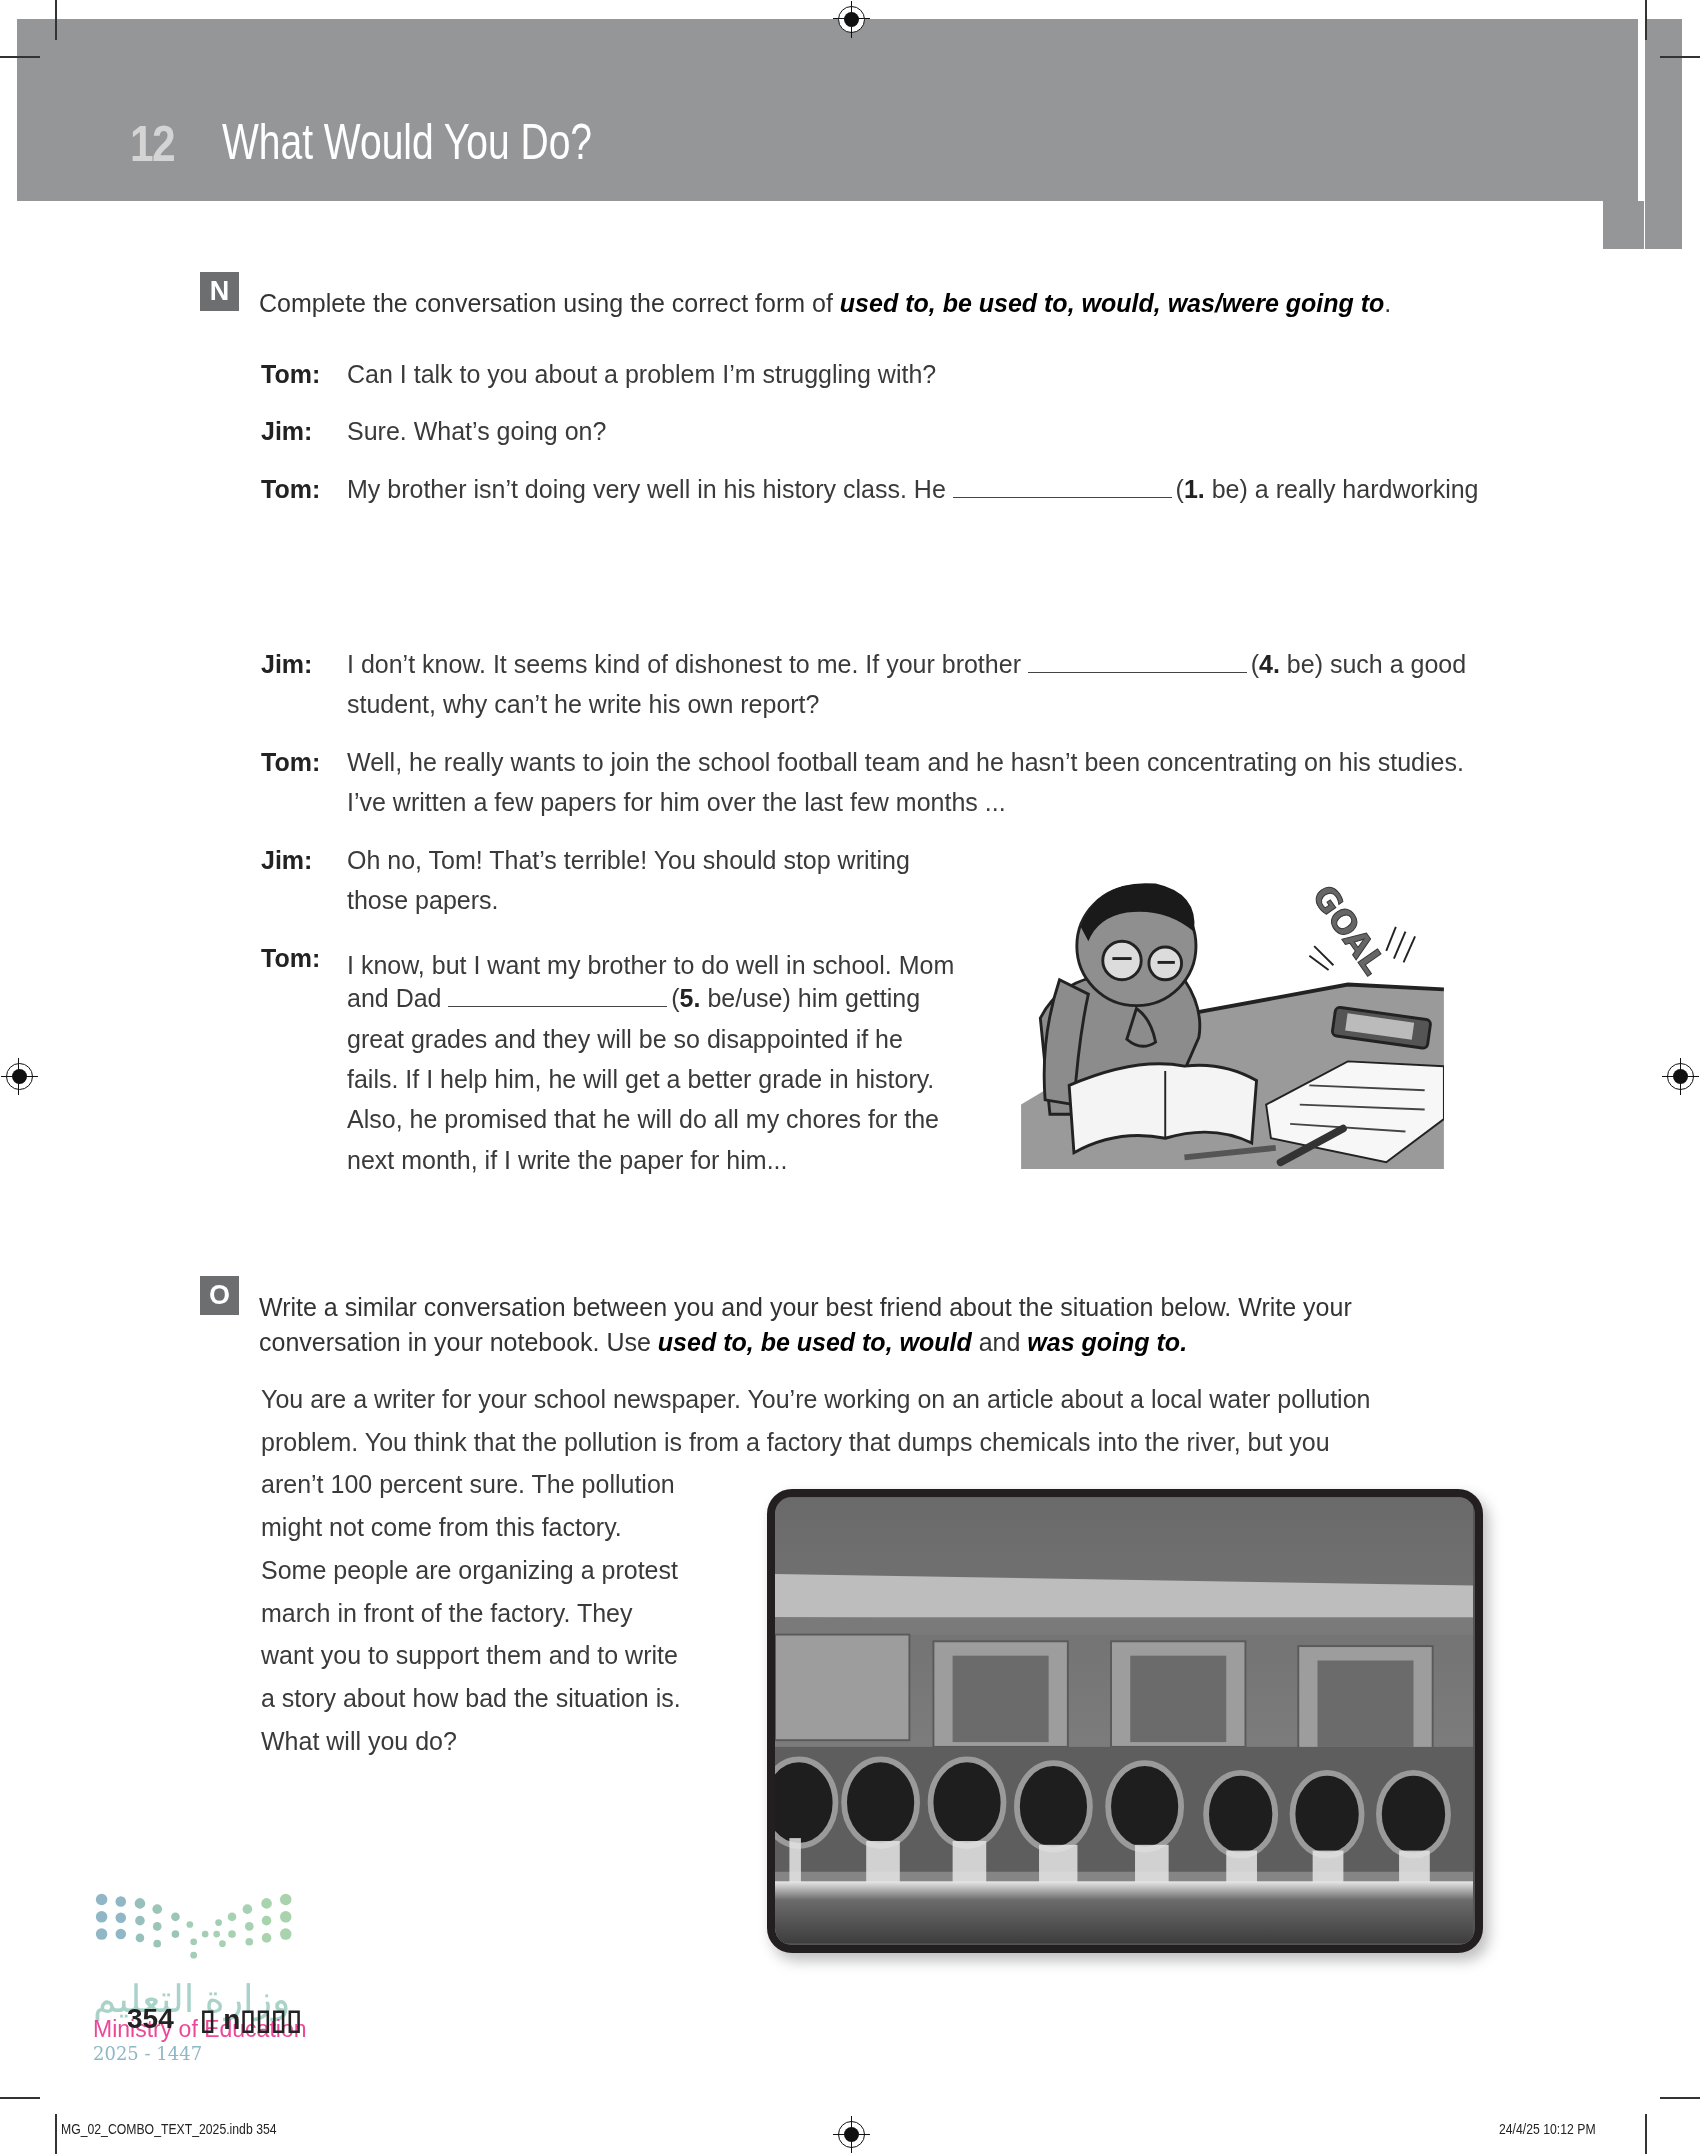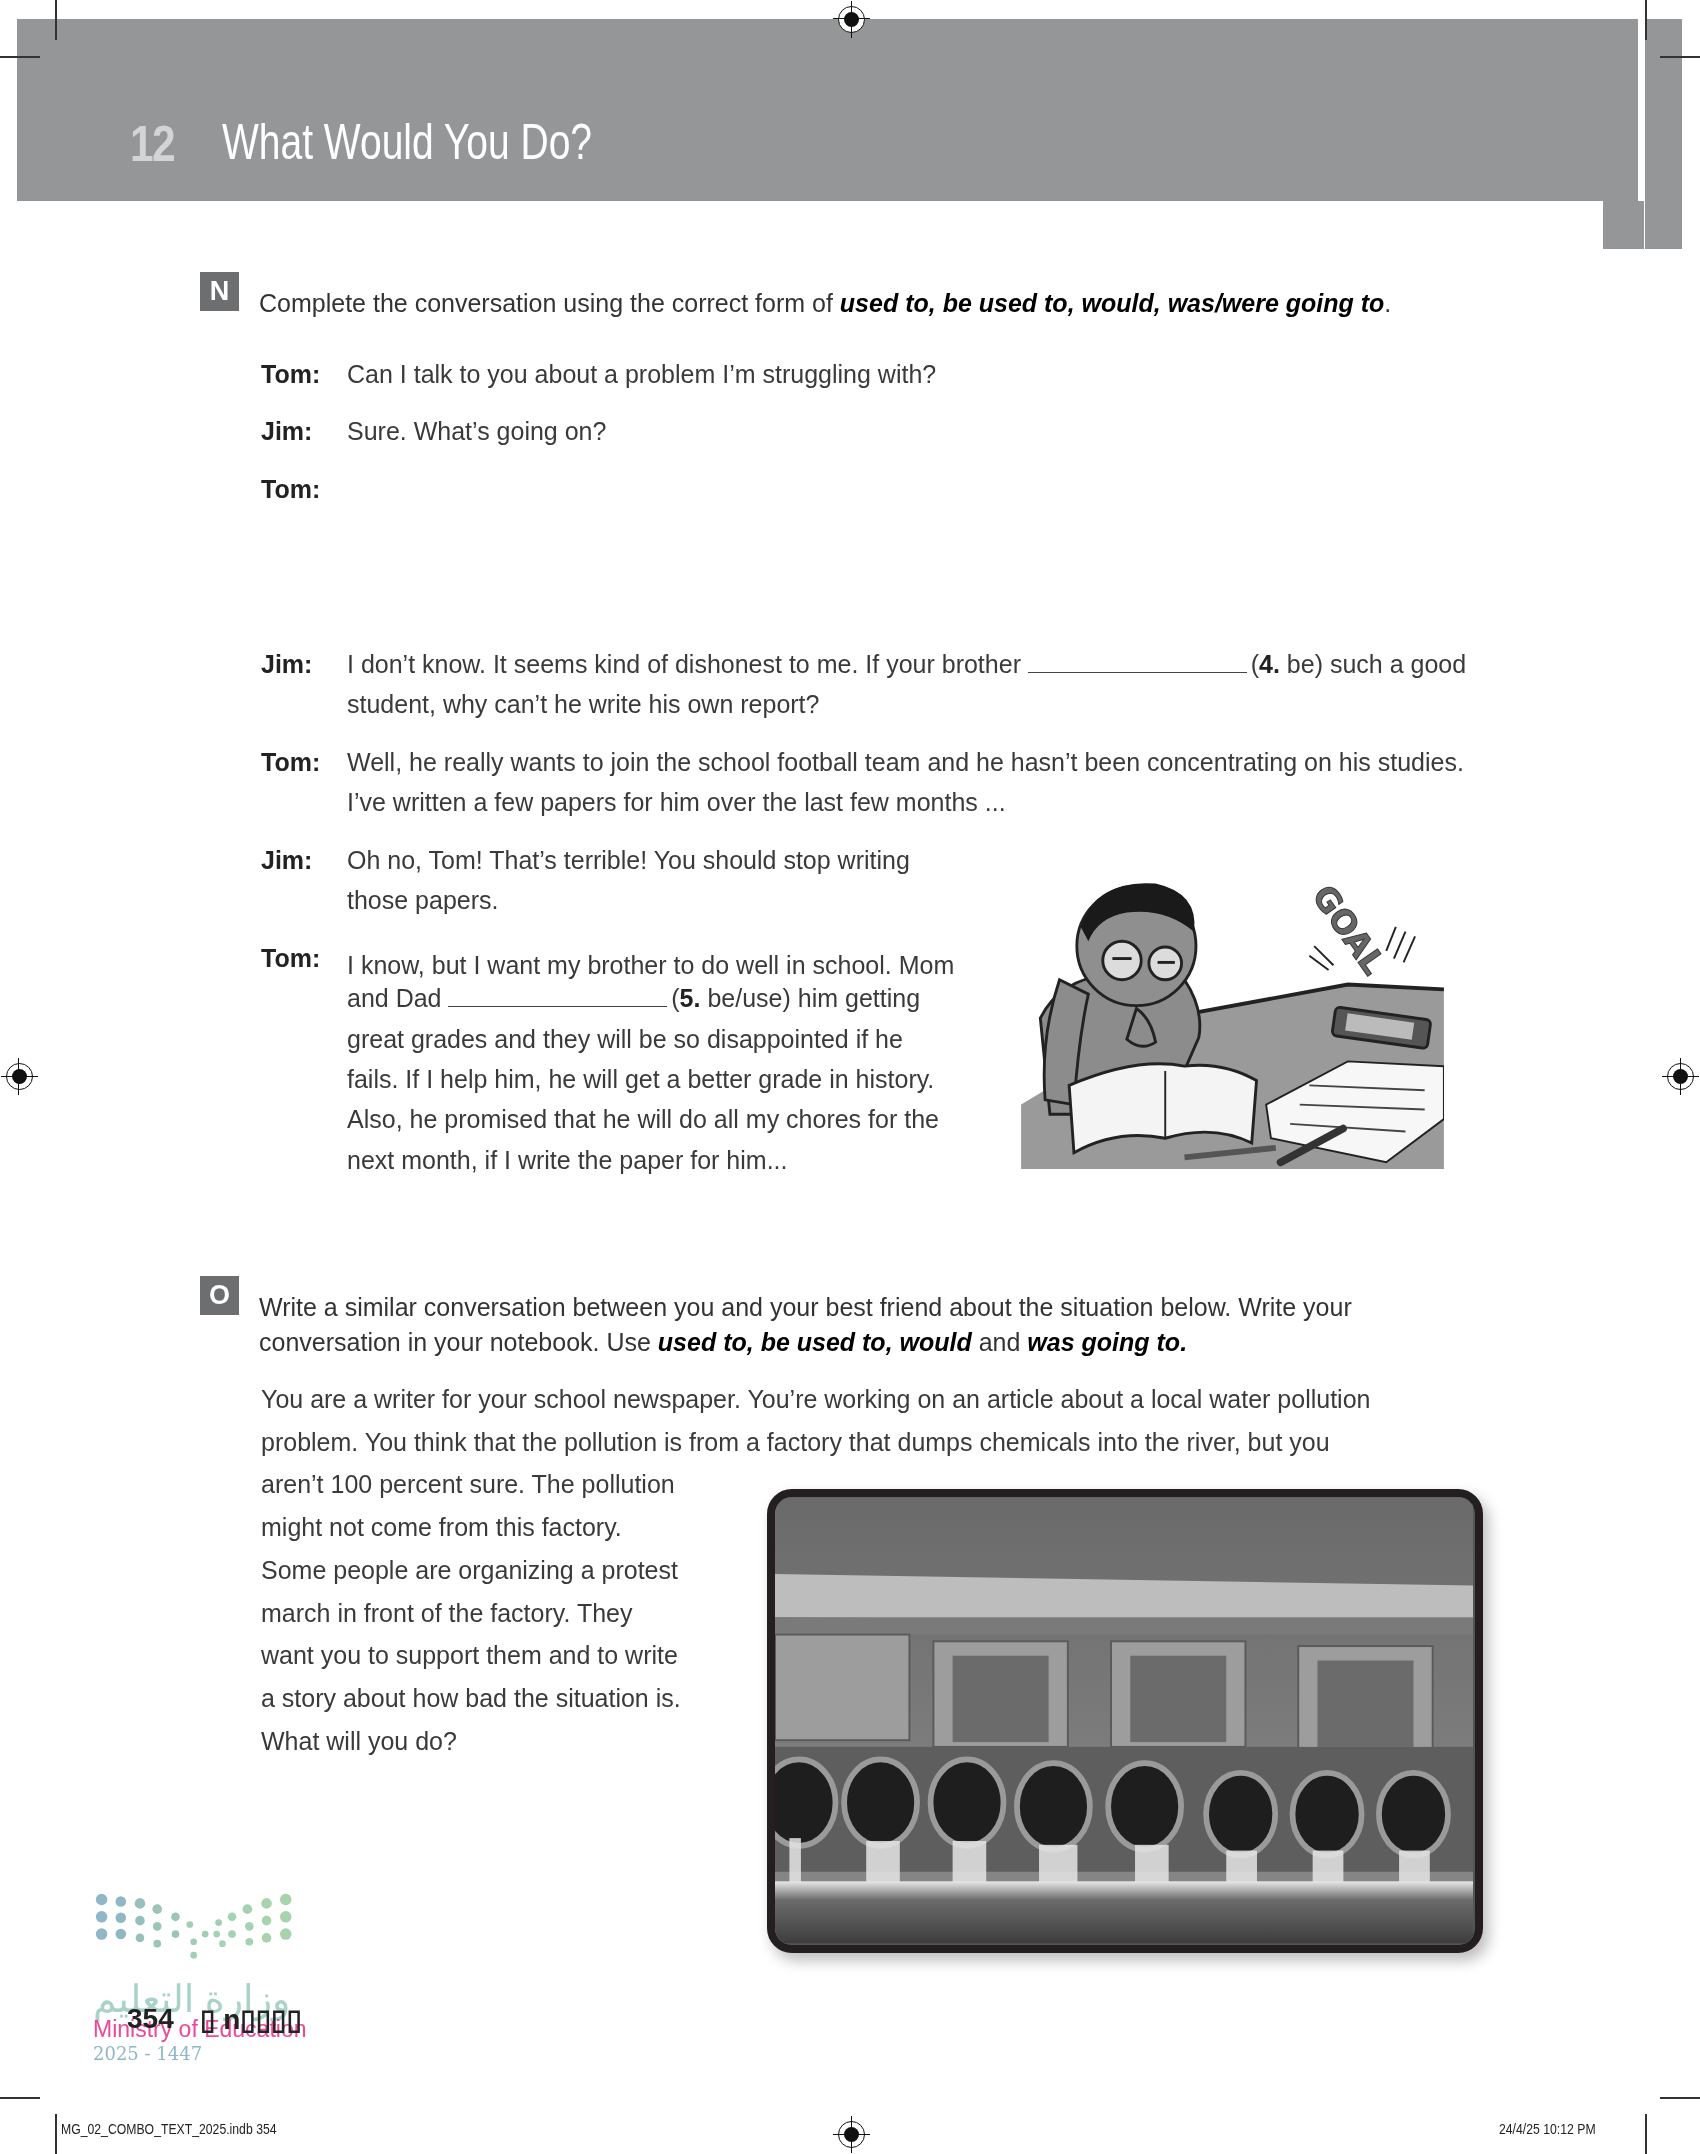--- a/index.html
+++ b/index.html
@@ -95,20 +95,21 @@
   <span class="speech">Can I talk to you about a problem I’m struggling with?</span>
 </div>
 
 <div class="line" style="top:411px;">
   <span class="speaker">Jim:</span>
   <span class="speech">Sure. What’s going on?</span>
 </div>
 
 <div class="line" style="top:469px;height:163px;width:1268px;">
   <span class="speaker">Tom:</span>
+  <span class="speech" style="top:0;"><span>My brother isn’t doing very well in his history class. He</span> <span class="blank"></span><span>(</span><b>1.</b><span> be)</span> a really hardworking</span>
 </div>
 
 <div class="line" style="top:644px;height:86px;">
   <span class="speaker">Jim:</span>
   <span class="speech" style="top:0;"><span>I don’t know. It seems kind of dishonest to me. If your brother</span> <span class="blank"></span><span>(</span><b>4.</b><span> be)</span> such a good</span>
   <span class="speech" style="top:40px;text-align:right;">student, why can’t he write his own report?</span>
 </div>
 
 <div class="line" style="top:742px;height:86px;">
   <span class="speaker">Tom:</span>

